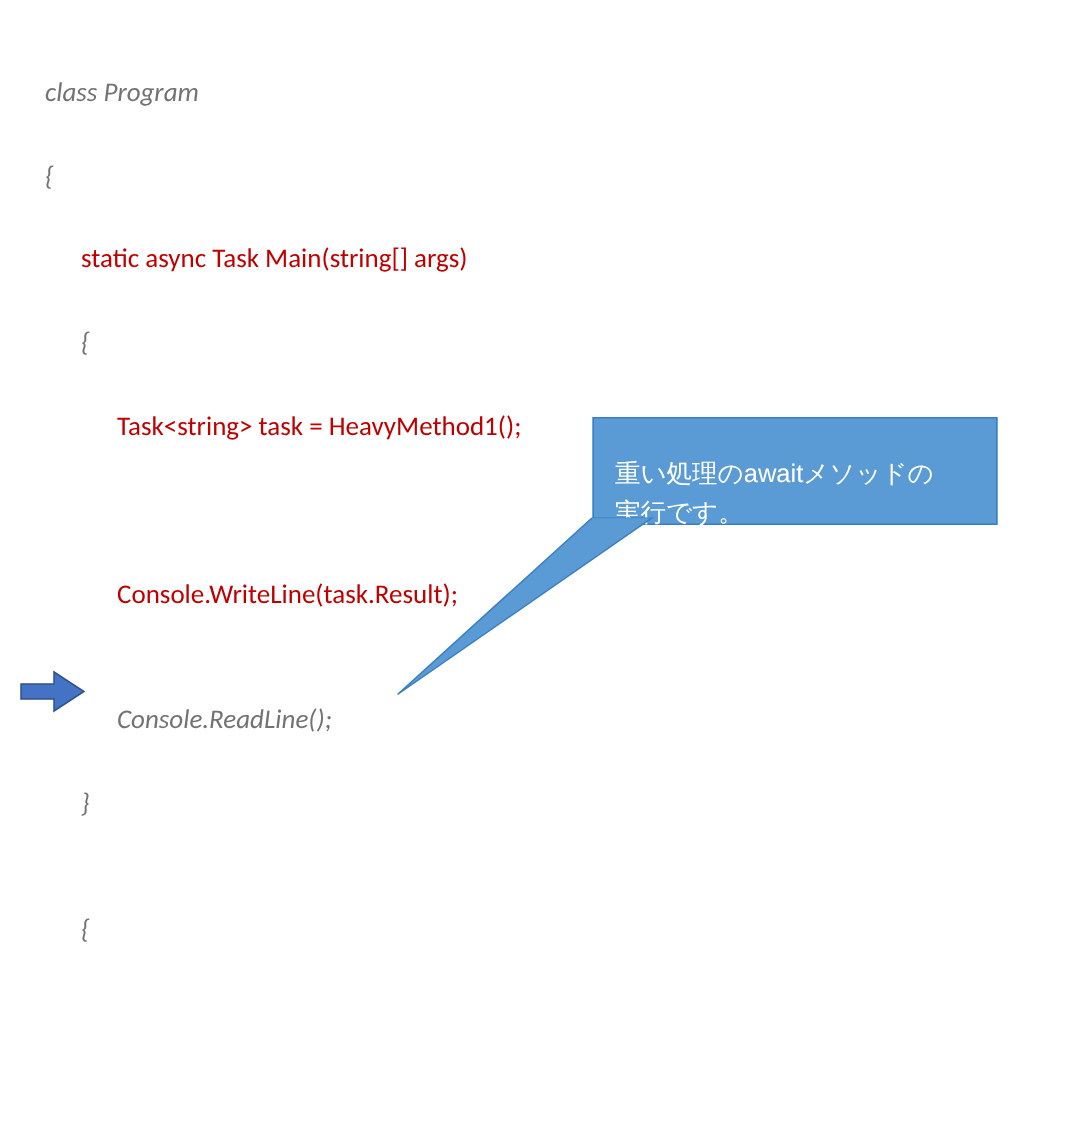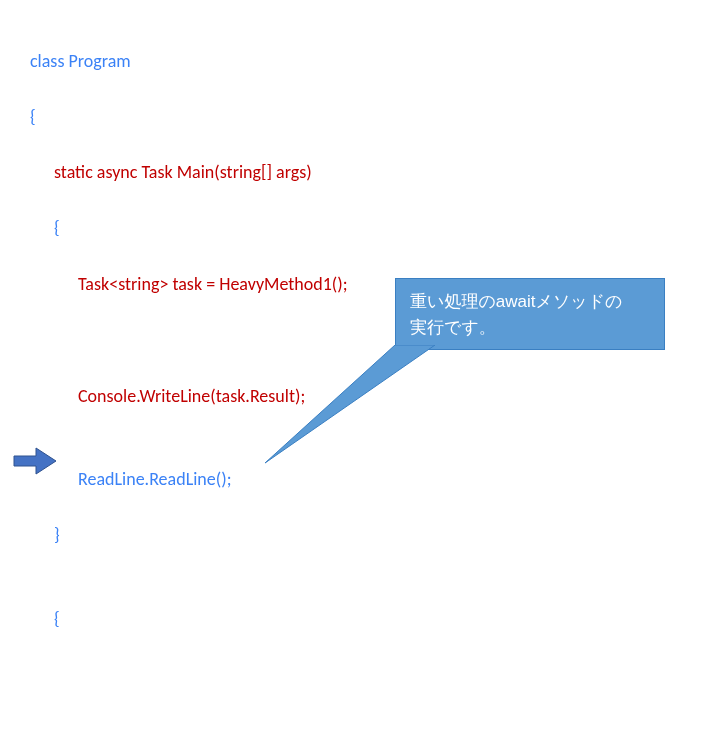--- a/index.html
+++ b/index.html
@@ -12,37 +12,37 @@
     position: relative;
     overflow: hidden;
   }
   .code-area {
     padding: 20px 20px 20px 30px;
     font-size: 18px;
     line-height: 1.55;
     white-space: pre;
     font-family: "Calibri", "Meiryo", sans-serif;
   }
-  .black { color: #3b82f6; }
+  .black { color: #737373; font-style: italic; }
   .red { color: #c00000; text-align: right; }
   .i1 { padding-left: 24px; display:inline-block;}
   .i2 { padding-left: 48px; display:inline-block;}
   .line { display:block; position:relative; }
   .callout {
     position: absolute;
     left: 395px;
     top: 278px;
     width: 270px;
     height: 72px;
     background: #5b9bd5;
     border: 1px solid #3a7fc2;
     color: #fff;
     font-size: 17px;
     line-height: 1.5;
-    padding: 10px 14px;
+    padding: 24px 14px;
     box-sizing: border-box;
     font-family: "Meiryo", sans-serif;
   }
   .callout-tail {
     position: absolute;
     left: 395px;
     top: 350px;
     width: 0;
     height: 0;
   }
@@ -64,21 +64,21 @@
 <div class="code-area">
 <span class="line black">class Program</span>
 <span class="line black">{</span>
 <span class="line"><span class="i1 red">static async Task Main(string[] args)</span></span>
 <span class="line"><span class="i1 black">{</span></span>
 <span class="line"><span class="i2 red">Task&lt;string&gt; task = HeavyMethod1();</span></span>
 <span class="line black"></span>
 <span class="line black"></span>
 <span class="line"><span class="i2 red">Console.WriteLine(task.Result);</span></span>
 <span class="line black"></span>
-<span class="line"><span class="i2 black">ReadLine.ReadLine();</span></span>
+<span class="line"><span class="i2 black">Console.ReadLine();</span></span>
 <span class="line"><span class="i1 black">}</span></span>
 <span class="line black"></span>
 <span class="line"><span class="i1 black">{</span></span>
 
 
 
 
 
 <span class="line black"></span>
 

